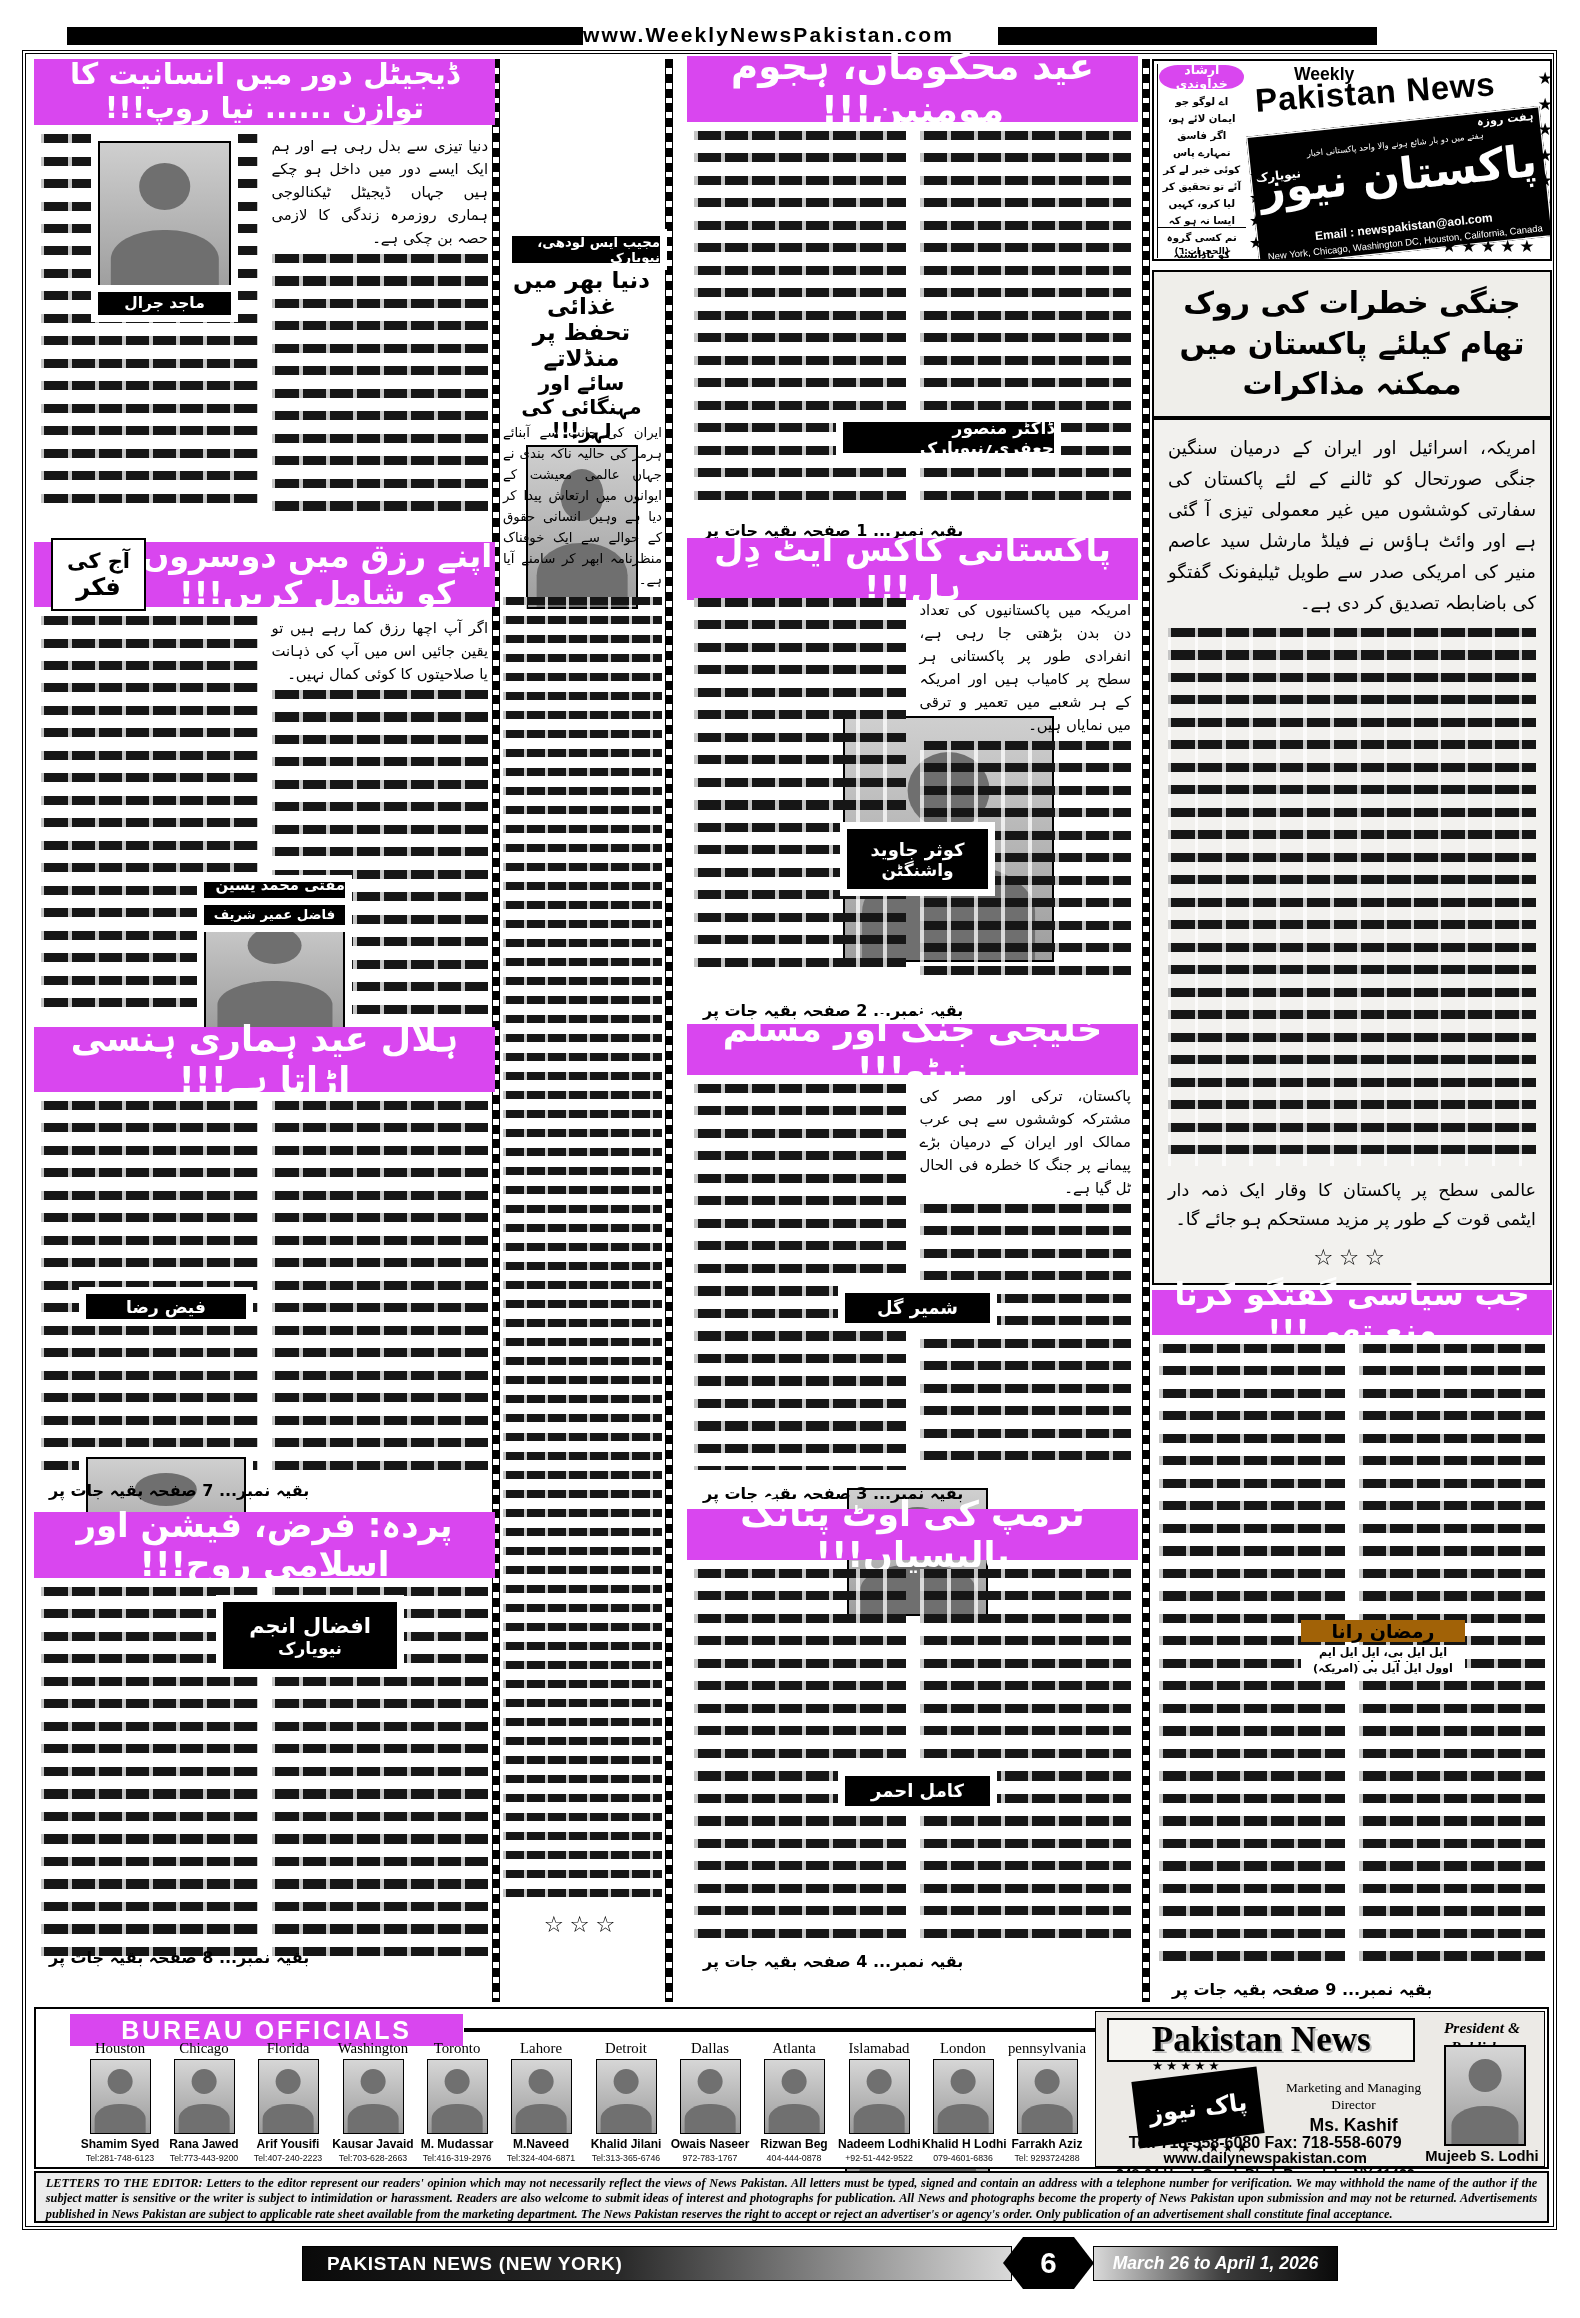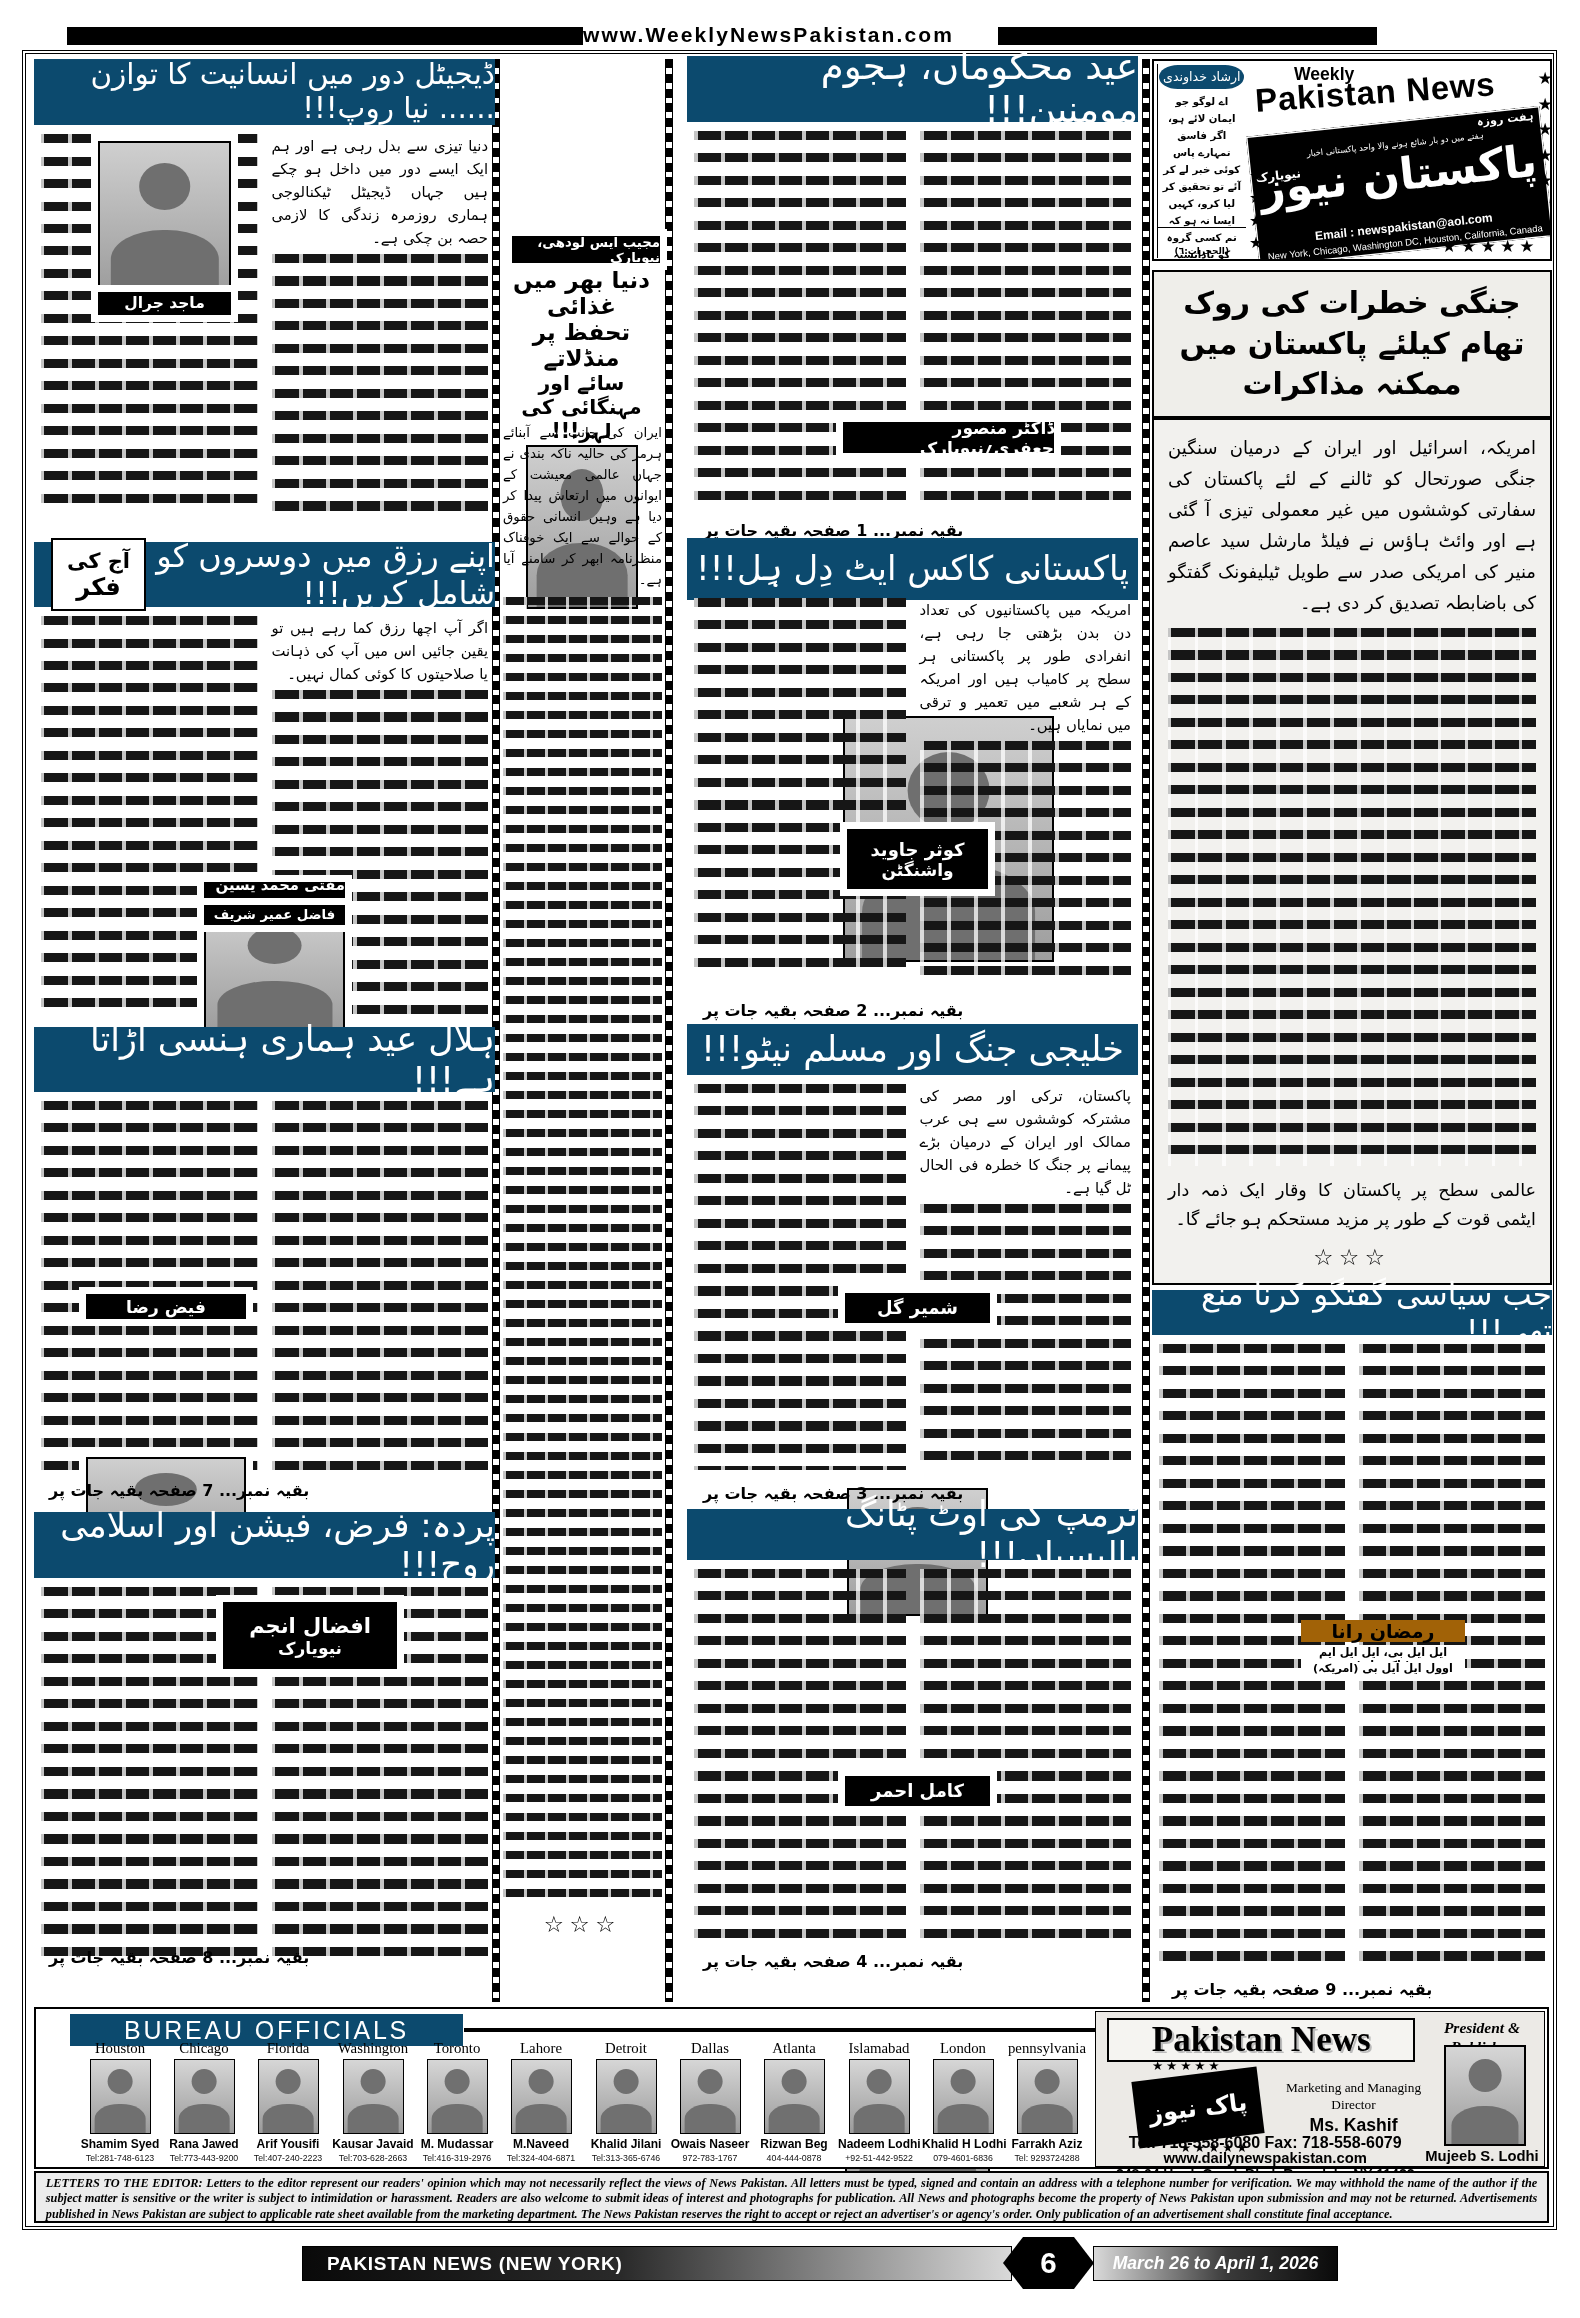--- a/index.html
+++ b/index.html
@@ -1,20 +1,20 @@
 <!DOCTYPE html>
 <html style="font-size:11.2px"><head>
 <meta charset="utf-8">
 <style>
   html,body{margin:0;padding:0;background:#e9e9e9;}
   #page{position:relative;width:1581px;height:2319px;background:#fff;overflow:hidden;
         font-family:"DejaVu Sans",sans-serif;color:#000;}
   .abs{position:absolute;box-sizing:border-box;}
-  .bar{background:#0c4a6e;color:#fff;display:flex;align-items:center;justify-content:center;
-       direction:rtl;font-weight:normal;line-height:1.15;}
+  .bar{background:#d946ef;color:#fff;display:flex;align-items:center;justify-content:center;
+       direction:rtl;font-weight:bold;text-align:center;line-height:1.15;}
   .rtl{direction:rtl;}
   .frame{border:1.4px solid #000;outline:1.4px solid #000;outline-offset:2.1px;}
   .chain{background:repeating-linear-gradient(180deg,#000 0 9px,#fff 9px 14.8px);
          border-left:0.7px solid #000;border-right:0.7px solid #000;}
   .greek{flex:1;min-height:21px;background-image:
       repeating-linear-gradient(90deg,rgba(255,255,255,.75) 0 3.5px,rgba(255,255,255,0) 3.5px 27px),
       repeating-linear-gradient(180deg,#161616 0 9px,rgba(0,0,0,0) 9px 22.5px);}
   .greek-sm{flex:1;min-height:14px;background-image:
       repeating-linear-gradient(90deg,rgba(255,255,255,.75) 0 2.8px,rgba(255,255,255,0) 2.8px 21px),
       repeating-linear-gradient(180deg,#161616 0 7.7px,rgba(0,0,0,0) 7.7px 19px);}

